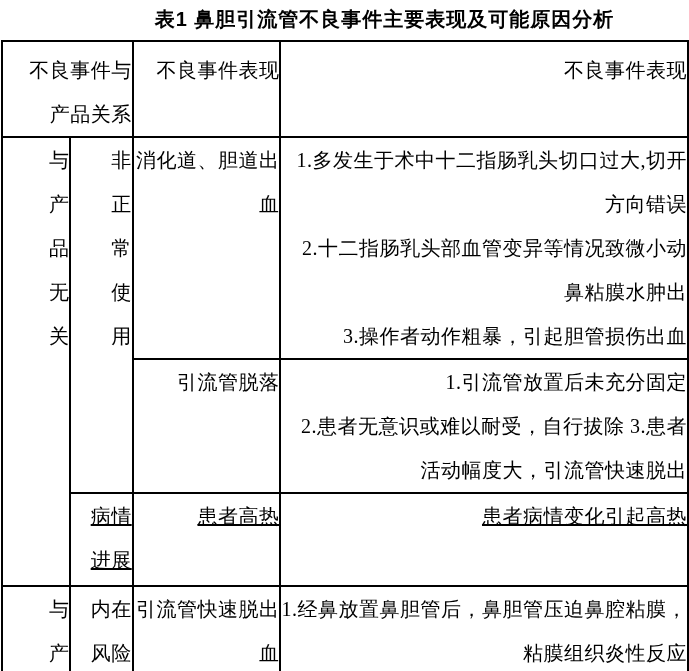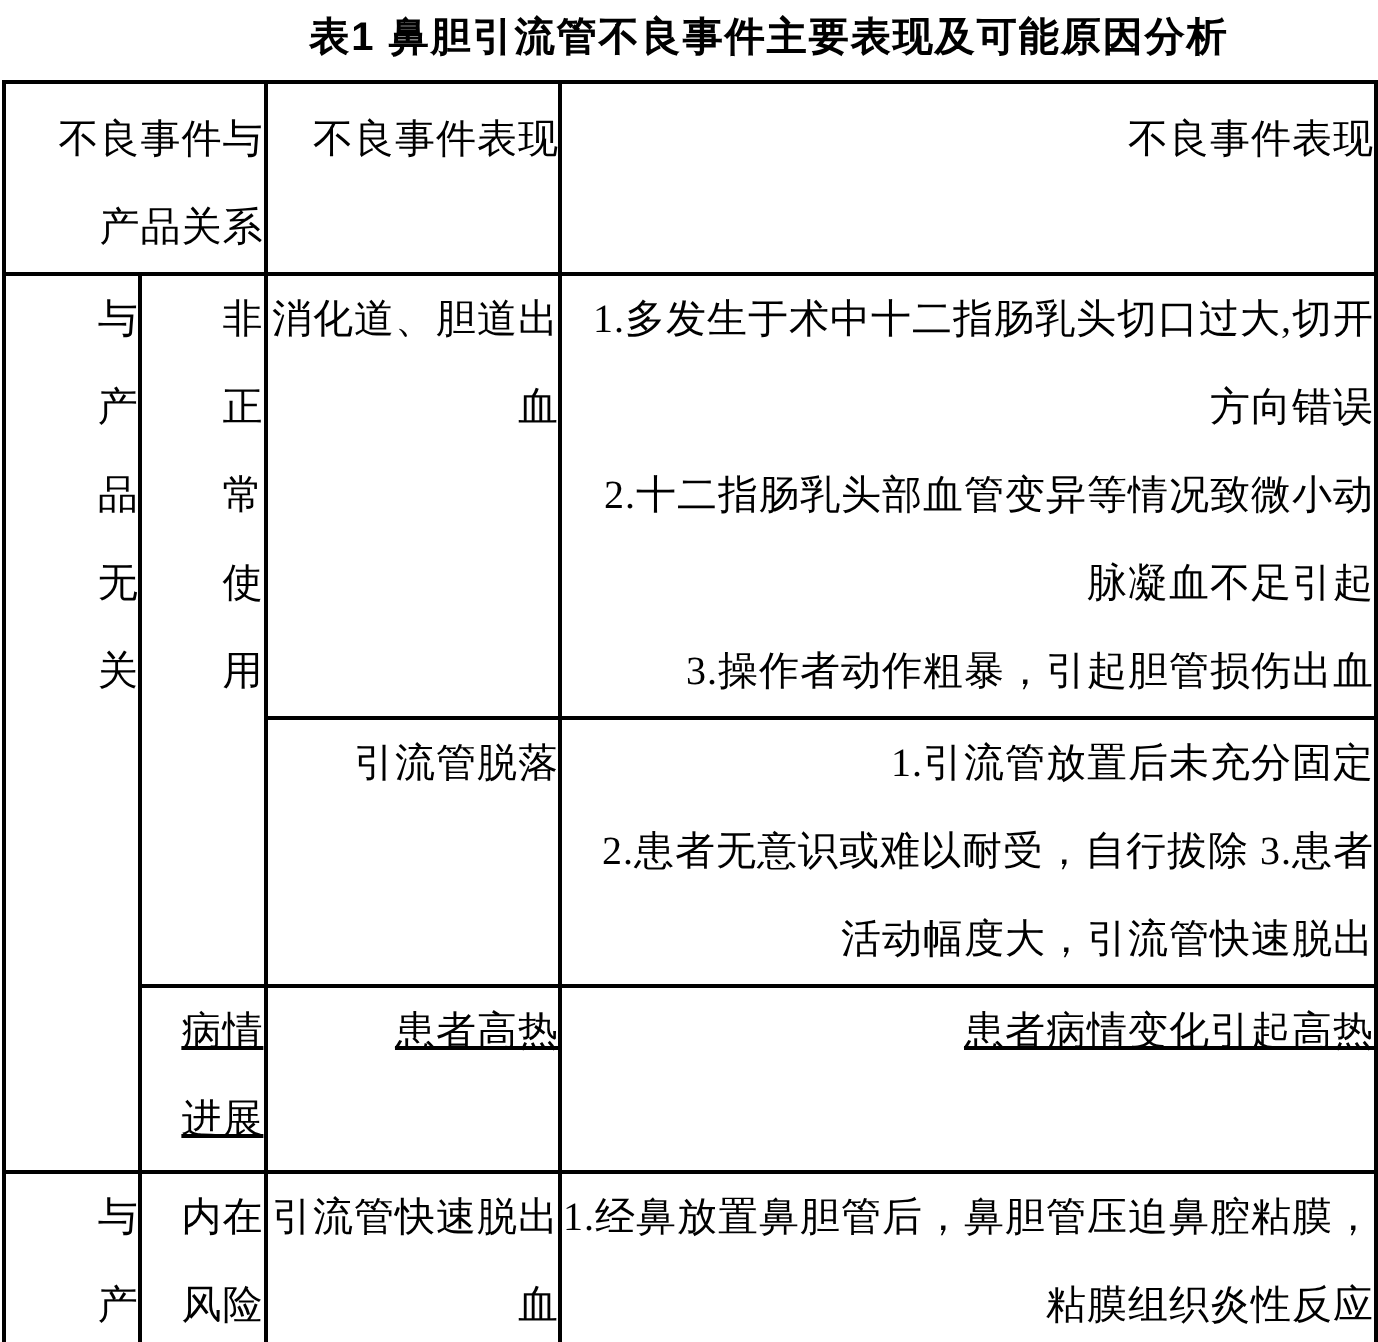--- a/index.html
+++ b/index.html
@@ -104,21 +104,21 @@
           <div class="ln">用</div>
         </td>
       <td>
           <div class="ln">消化道、胆道出</div>
           <div class="ln">血</div>
         </td>
       <td>
           <div class="ln">1.多发生于术中十二指肠乳头切口过大,切开</div>
           <div class="ln">方向错误</div>
           <div class="ln">2.十二指肠乳头部血管变异等情况致微小动</div>
-          <div class="ln">脉凝血不足引起</div>
+          <div class="ln">鼻粘膜水肿出</div>
           <div class="ln">3.操作者动作粗暴，引起胆管损伤出血</div>
         </td>
     </tr>
     <tr class="r-2">
       <td>
           <div class="ln">引流管脱落</div>
         </td>
       <td>
           <div class="ln">1.引流管放置后未充分固定</div>
           <div class="ln">2.患者无意识或难以耐受，自行拔除 3.患者</div>

